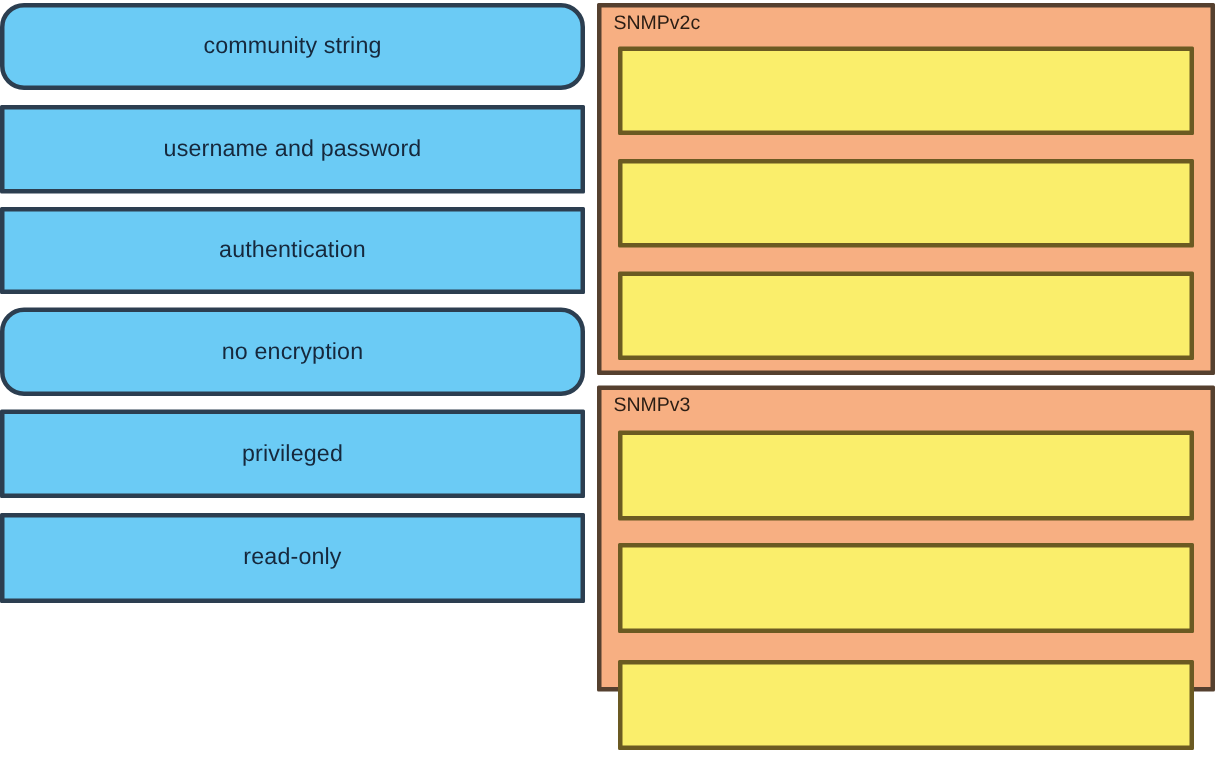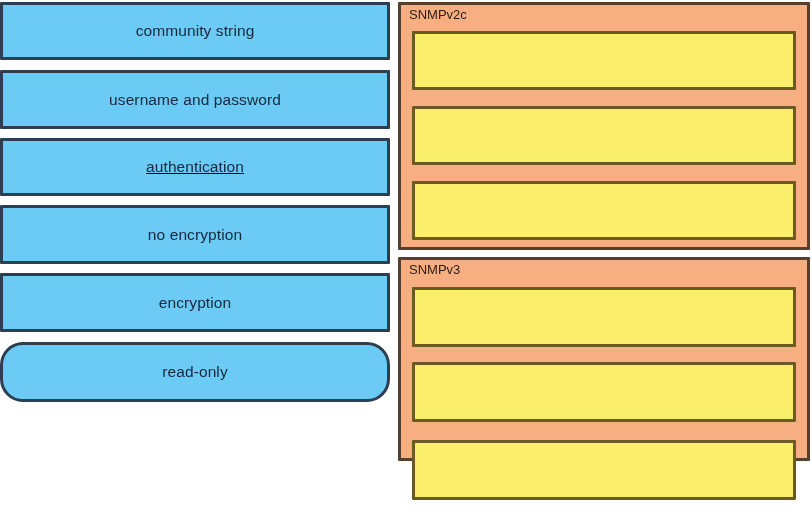--- a/index.html
+++ b/index.html
@@ -96,41 +96,41 @@
     text-align: center;
   }
 </style>
 </head>
 <body>
 
 <div id="canvas">
 
   <div class="drag-column">
 
-    <div class="drag-tile" style="top:2px; height:58px;">
+    <div class="drag-tile" style="top:2px; height:58px;border-radius:16px;">
       <span class="tile-label">community string</span>
     </div>
 
     <div class="drag-tile" style="top:70px; height:59px;justify-content:center;">
       <span class="tile-label">username and password</span>
     </div>
 
-    <div class="drag-tile" style="top:138px; height:58px;text-decoration:underline;">
+    <div class="drag-tile" style="top:138px; height:58px;">
       <span class="tile-label">authentication</span>
     </div>
 
-    <div class="drag-tile" style="top:205px; height:59px;">
+    <div class="drag-tile" style="top:205px; height:59px;border-radius:16px;">
       <span class="tile-label">no encryption</span>
     </div>
 
     <div class="drag-tile" style="top:273px; height:59px;">
-      <span class="tile-label">encryption</span>
+      <span class="tile-label">privileged</span>
     </div>
 
-    <div class="drag-tile" style="top:342px; height:60px;border-radius:23px;">
+    <div class="drag-tile" style="top:342px; height:60px;">
       <span class="tile-label">read-only</span>
     </div>
 
   </div>
 
   <div class="drop-panel" style="top:2px; height:248px;">
     <div class="panel-title">SNMPv2c</div>
 
     <div class="drop-slot" style="top:26px; height:59px;">
       <span class="slot-text"></span>

